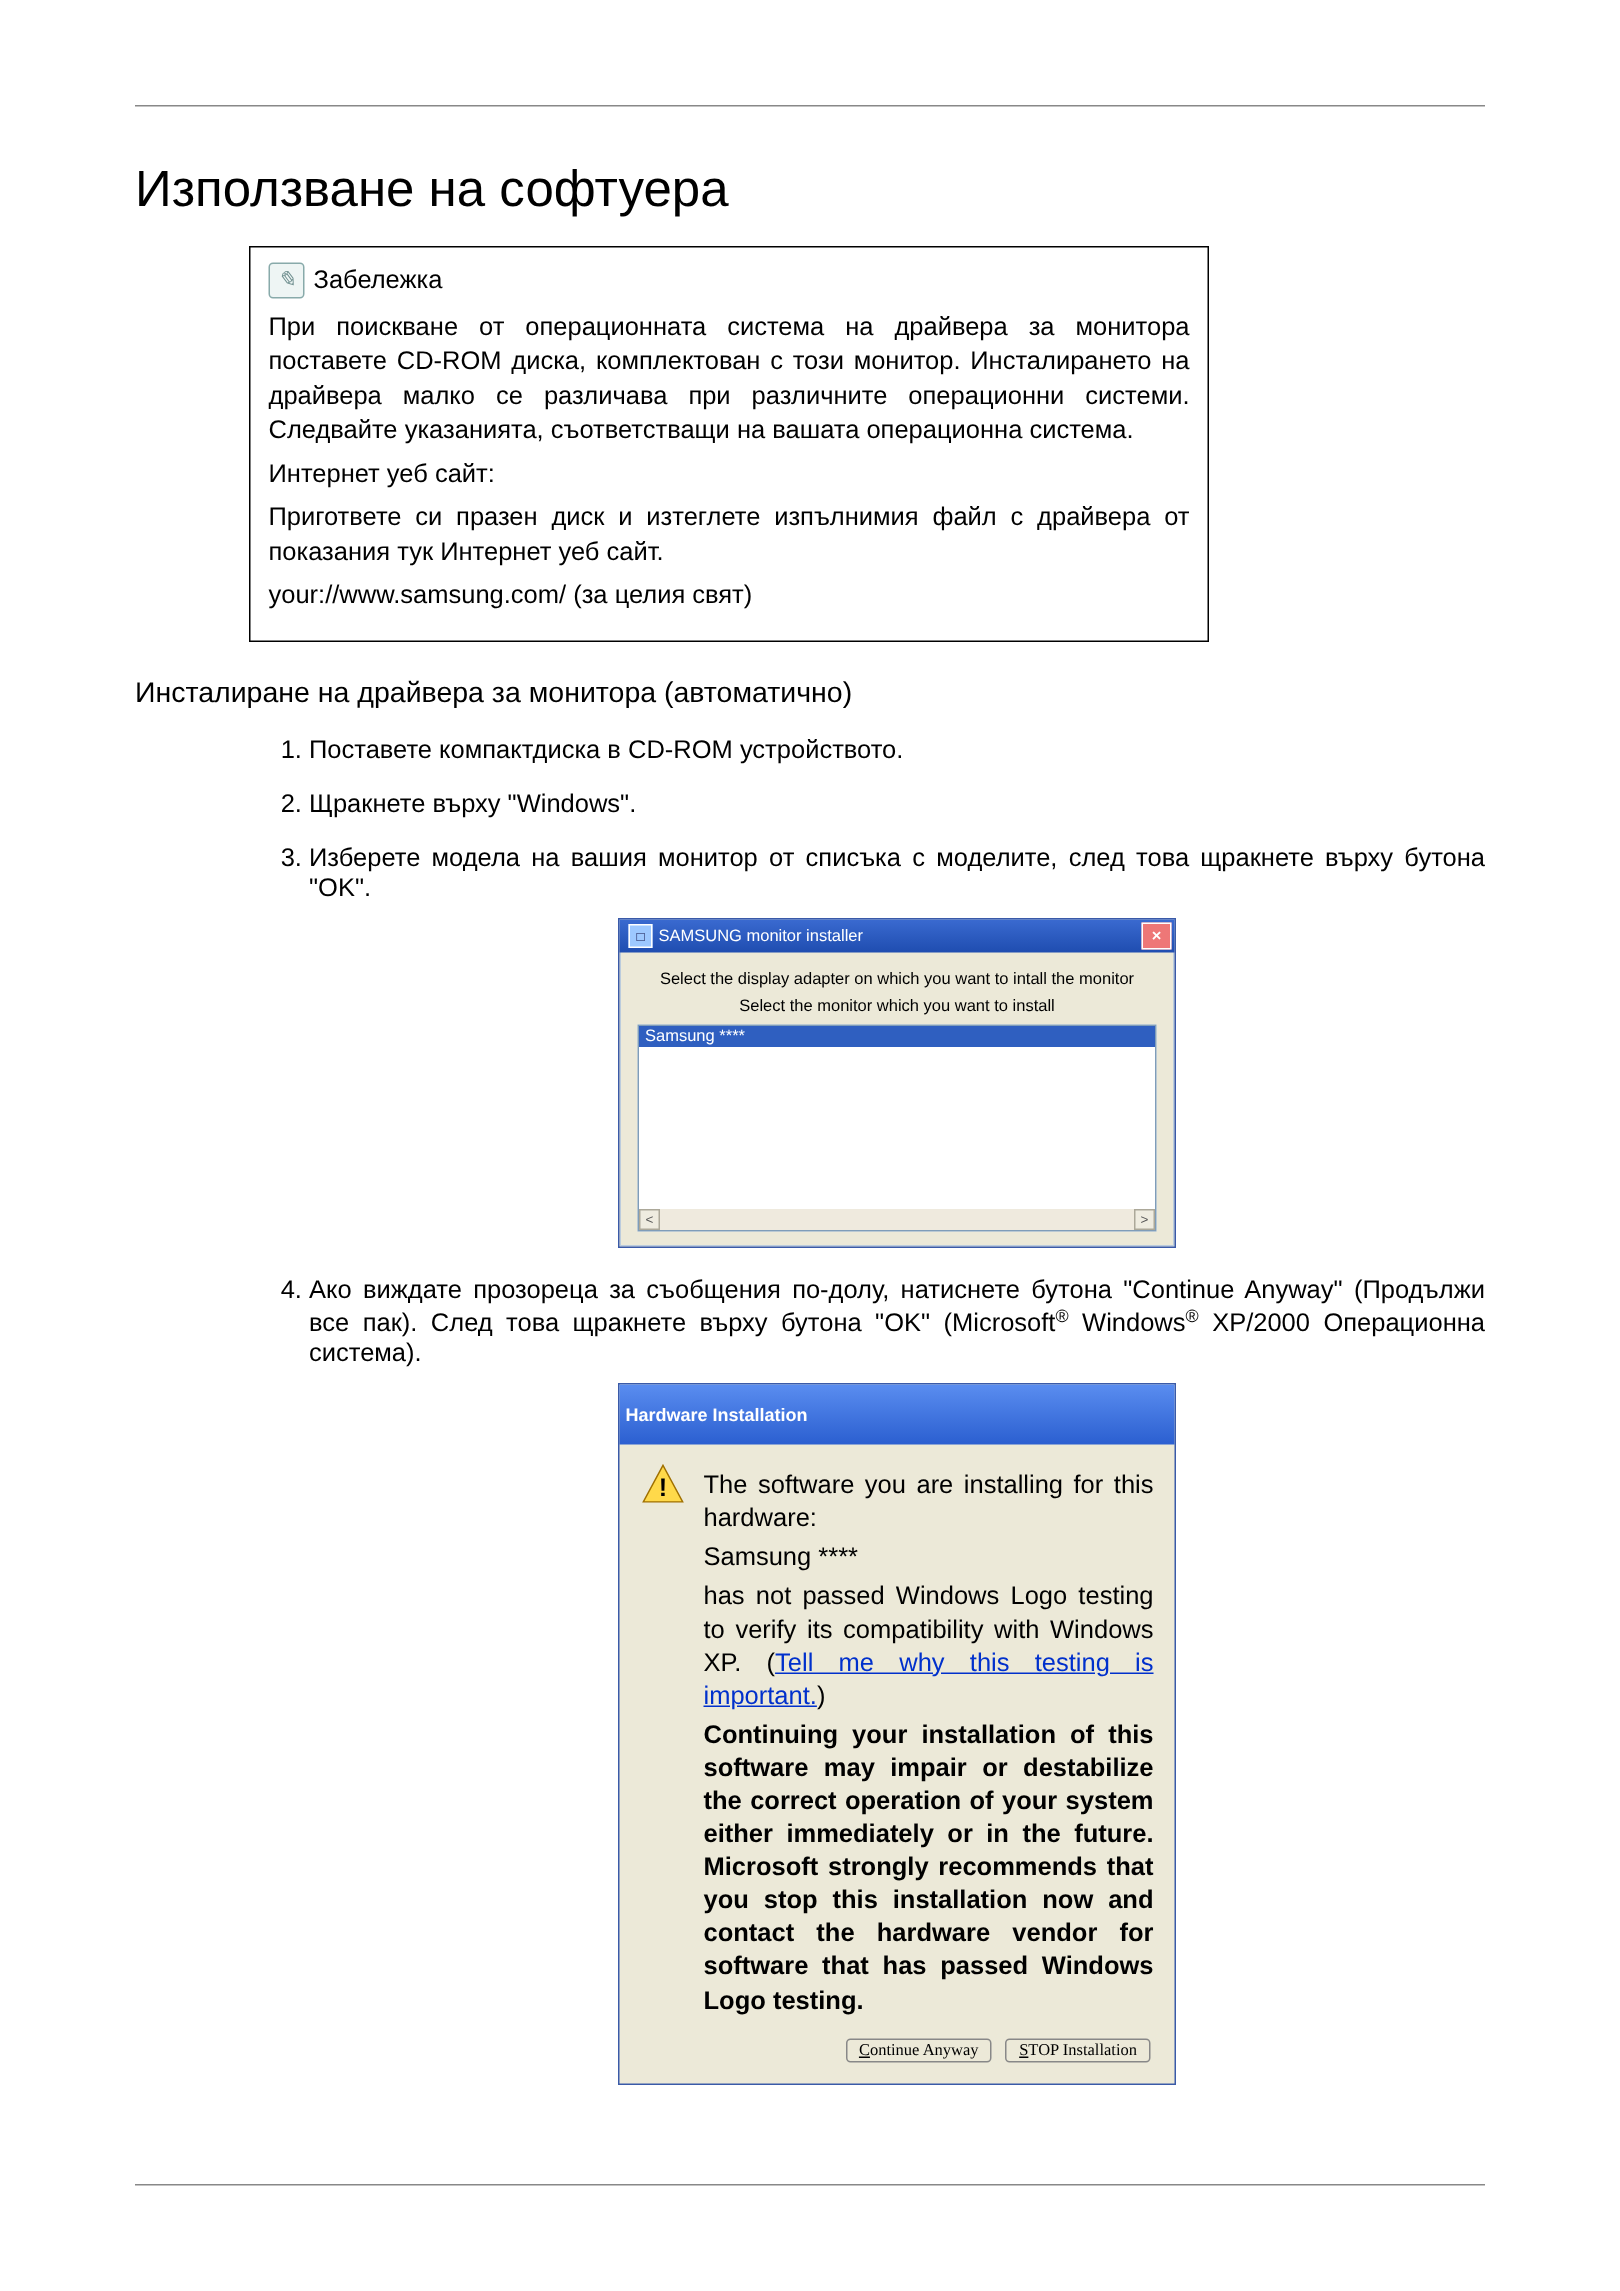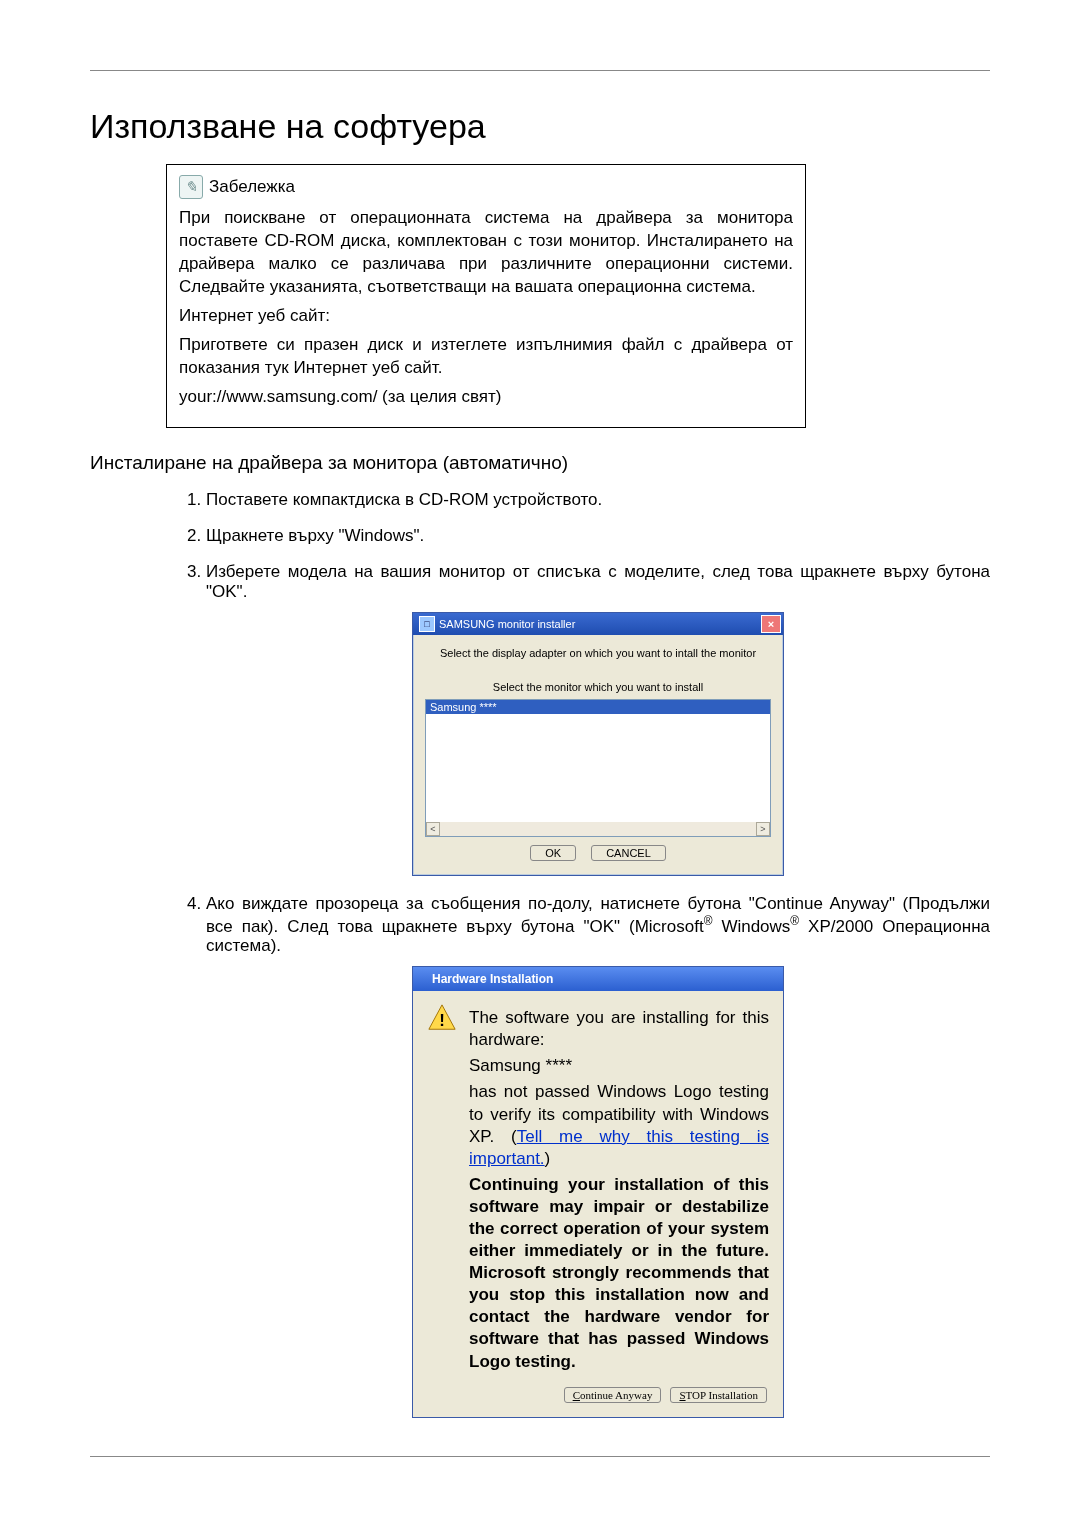--- a/index.html
+++ b/index.html
@@ -170,24 +170,24 @@
   
   .hw {
     width: 370px;
     margin: 8px auto 0 auto;
     border: 1px solid #3a5aa8;
     font-family: Tahoma, Arial, sans-serif;
     font-size: 11px;
     background: #ece9d8;
   }
   .hw .titlebar {
-    height: 24px;
+    height: 40px;
     background: linear-gradient(#5a8df0, #2b5fd0);
     color: #fff;
-    display:flex; align-items:center; padding: 0 19px;
+    display:flex; align-items:center; padding: 0 4px;
     font-weight: bold;
     font-size: 12px;
   }
   .hw .body { padding: 12px 14px 12px 14px; }
   .hw .row1 { display:flex; gap: 12px; }
   .hw .warnicon {
     width: 30px; height: 30px; flex: 0 0 30px;
     position: relative;
   }
   .hw .warnicon svg { width:30px; height:30px; display:block; }
@@ -242,32 +242,28 @@
       
       <div class="shot">
         <div class="installer">
           <div class="titlebar">
             <span class="ticon">□</span>
             <span class="ttxt">SAMSUNG monitor installer</span>
             <span class="closebtn">×</span>
           </div>
           <div class="body">
             <div class="lbl">Select the display adapter on which you want to intall the monitor</div>
-            <div class="lbl" style="margin-top:22px;">Select the monitor which you want to install</div>
+            <div class="lbl" style="margin-top:6px;">Select the monitor which you want to install</div>
             <div class="listbox">
               <div class="selrow">Samsung ****</div>
               <div class="hscroll">
                 <span class="arrow">&lt;</span>
                 <span class="track"></span>
                 <span class="arrow">&gt;</span>
               </div>
-            </div>
-            <div class="btnrow">
-              <button class="xpbtn">OK</button>
-              <button class="xpbtn">CANCEL</button>
             </div>
           </div>
         </div>
       </div>
     </li>
 
     <li>
       <span>Ако виждате прозореца за съобщения по-долу, натиснете бутона "Continue Anyway" (Продължи все пак). След това щракнете върху бутона "OK" (Microsoft</span><sup>®</sup><span> Windows</span><sup>®</sup><span> XP/2000 Операционна система).</span>
 
       

